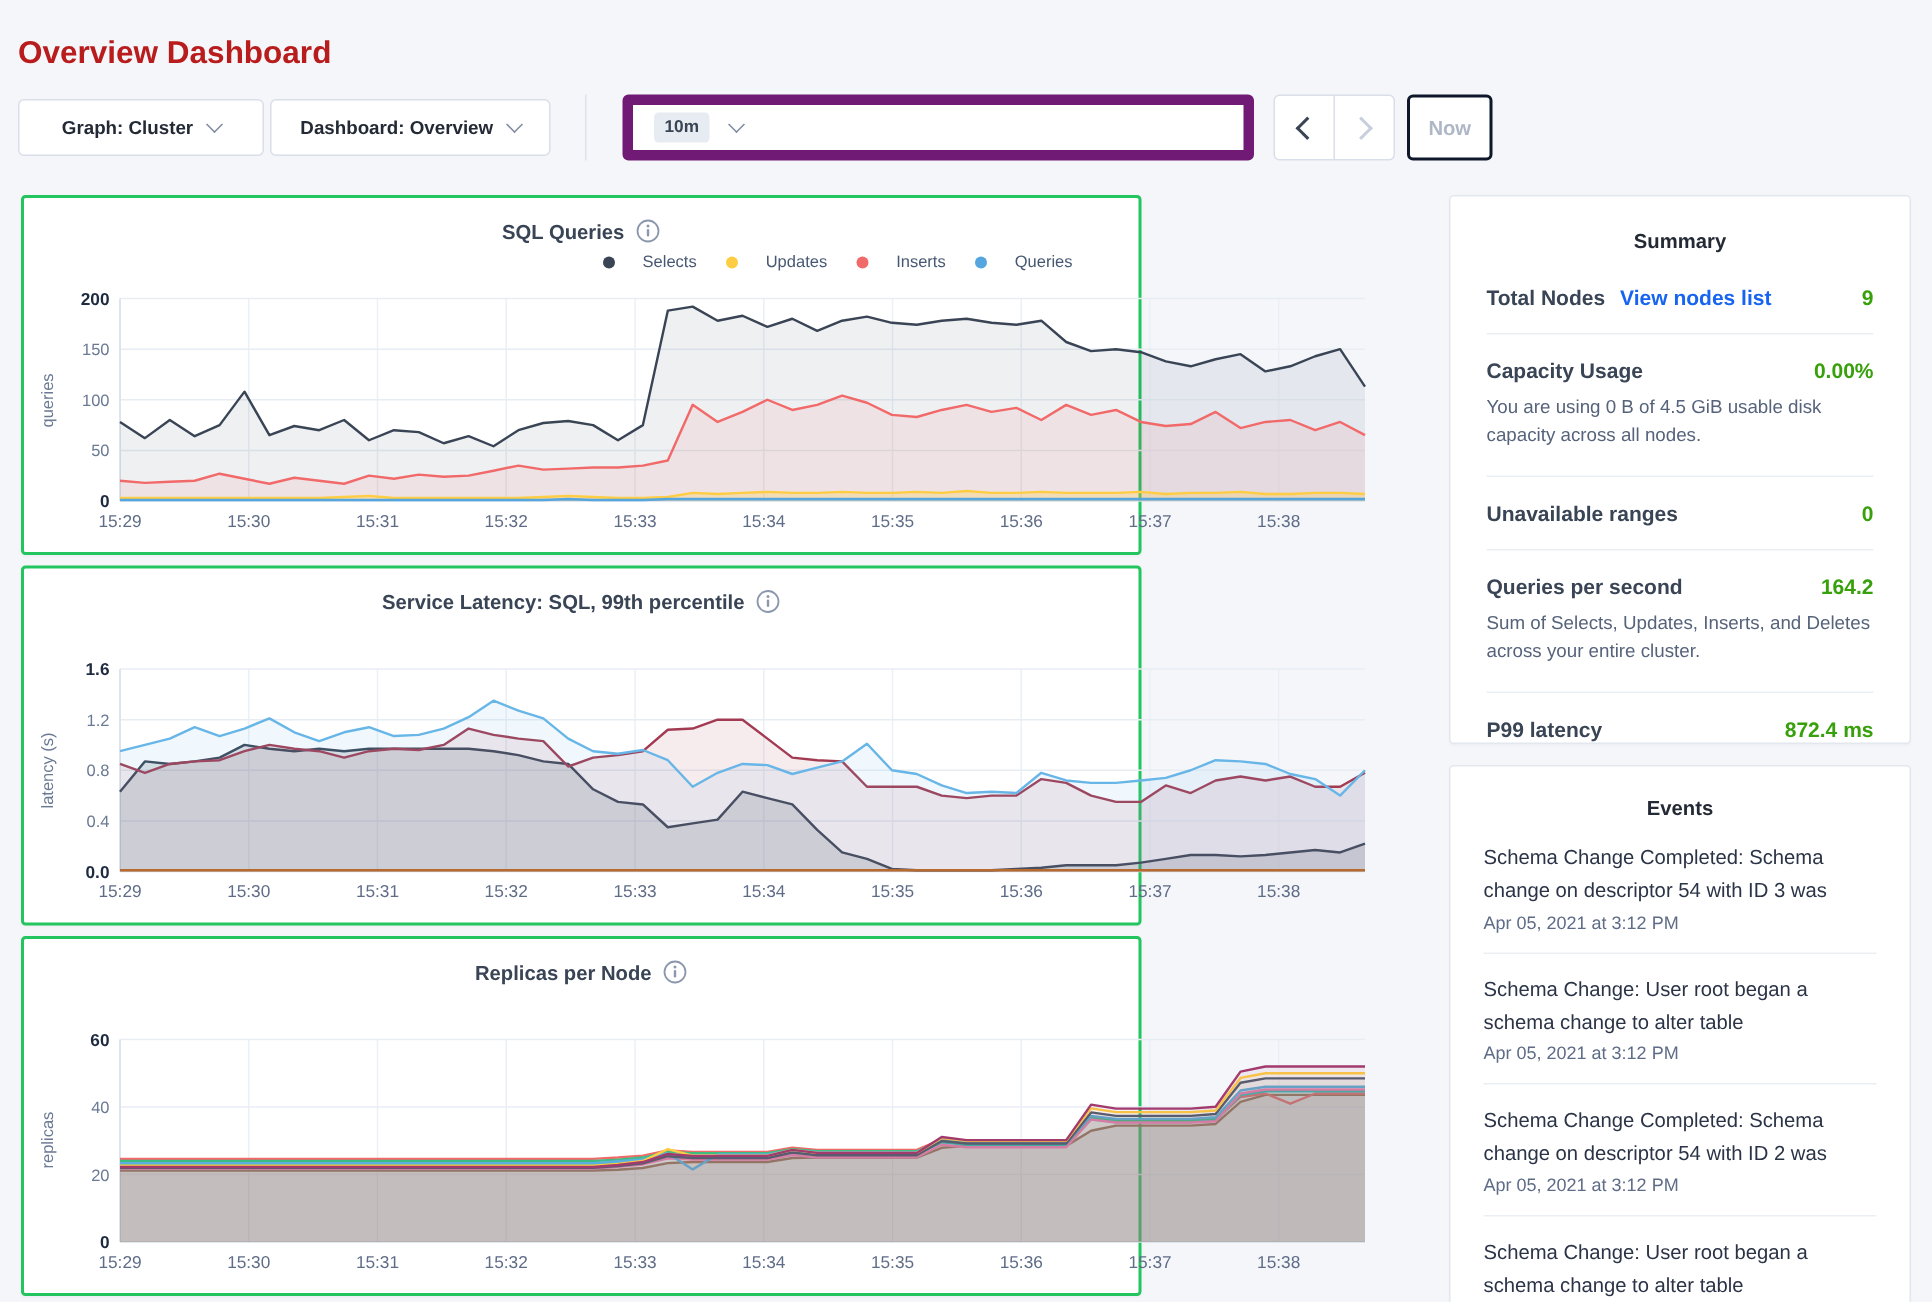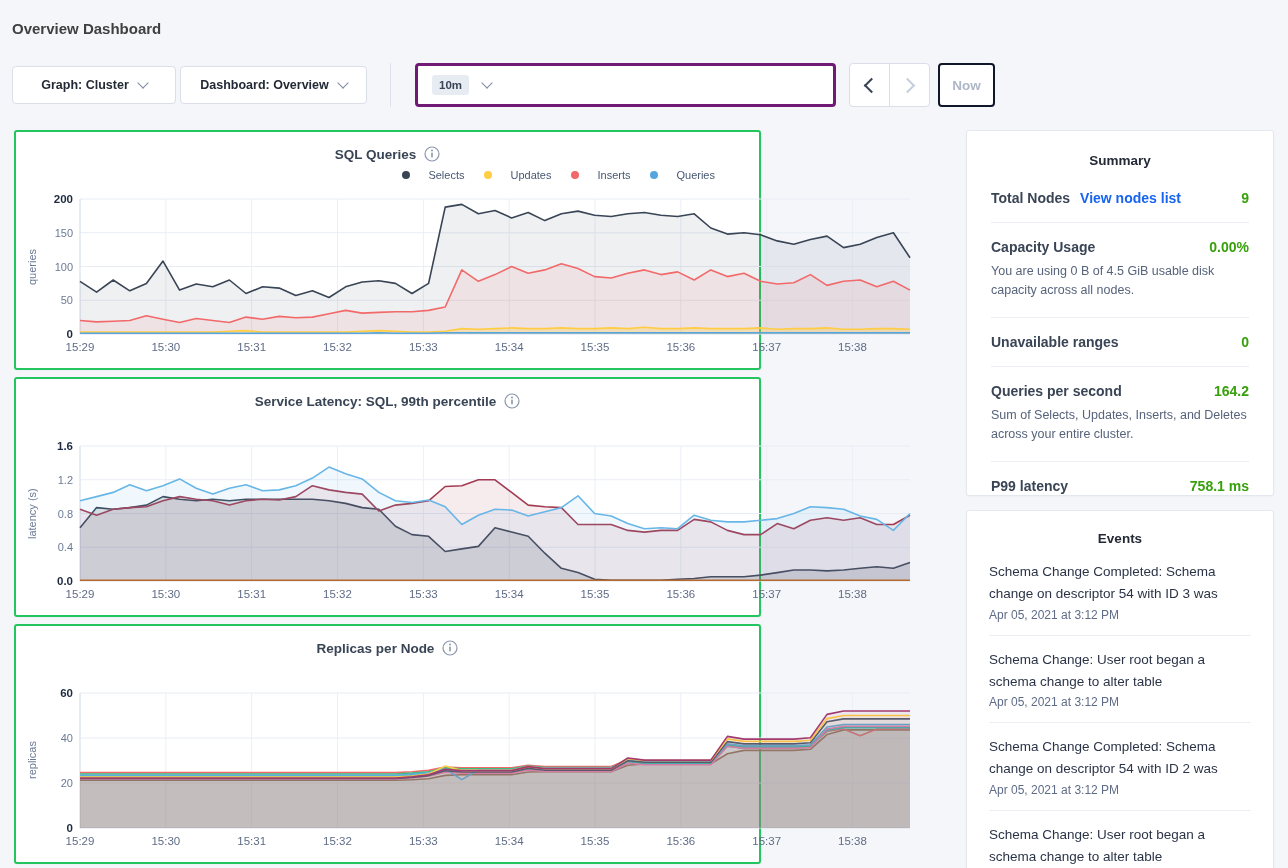--- a/index.html
+++ b/index.html
@@ -1,27 +1,27 @@
 <!DOCTYPE html>
 <html><head>
 <meta charset="utf-8">
 <style>
   html,body{margin:0;padding:0}
   body{
     position:relative;width:1288px;height:868px;overflow:hidden;
     background:#F4F6FA;color:#242A35;
     font-family:"Liberation Sans",sans-serif;
   }
-  .page-title{position:absolute;left:12px;top:10px;font-size:15px;font-weight:700;color:#404040}
+  .page-title{position:absolute;left:12px;top:10px;font-size:21px;font-weight:700;color:#b91c1c}
   
   .tb-btn{position:absolute;top:66px;height:38px;background:#fff;border:1px solid #D9DEE8;border-radius:4px;
     display:flex;align-items:center;justify-content:center;gap:10px;font-size:12.5px;font-weight:700;color:#242A35;cursor:pointer;box-sizing:border-box}
   .chev{width:7px;height:7px;border-right:1.8px solid #7E89A0;border-bottom:1.8px solid #7E89A0;transform:rotate(45deg);margin-top:-4px}
   .tb-divider{position:absolute;left:390px;top:63px;width:1px;height:44px;background:#DDE2EB}
-  .timebox{position:absolute;left:415px;top:63px;width:421px;height:44px;background:#fff;border:3px solid #701a75;border-radius:4px;
+  .timebox{position:absolute;left:415px;top:63px;width:421px;height:44px;background:#fff;border:7px solid #701a75;border-radius:4px;
     display:flex;align-items:center;box-sizing:border-box;padding:0 14px;cursor:pointer}
   .timebadge{background:#E7ECF3;color:#394455;font-size:11.5px;font-weight:700;padding:4px 7px;border-radius:3px;margin-right:14px}
   .timelabel{font-size:13.5px;font-weight:700;color:#242A35;flex:1}
   .arrowgroup{position:absolute;left:849px;top:63px;height:44px;display:flex;background:#fff;border:1px solid #D9DEE8;border-radius:4px;box-sizing:border-box}
   .arrowcell{width:39px;display:flex;align-items:center;justify-content:center;cursor:pointer}
   .arrowcell+.arrowcell{border-left:1px solid #D9DEE8}
   .chev-left{width:9px;height:9px;border-left:2.4px solid #394455;border-bottom:2.4px solid #394455;transform:rotate(45deg);margin-left:4px}
   .chev-right{width:9px;height:9px;border-right:2.4px solid #C7CEDC;border-top:2.4px solid #C7CEDC;transform:rotate(45deg);margin-right:4px}
   .nowbtn{position:absolute;left:938px;top:63px;height:44px;width:57px;background:#fff;border:2px solid #0f172a;border-radius:4px;
     display:flex;align-items:center;justify-content:center;font-size:13.5px;font-weight:700;color:#AEB7C6;box-sizing:border-box}
@@ -297,21 +297,21 @@
     <div class="s-section">
       <div class="s-row">
         <span class="s-label">Queries per second</span>
         <span class="s-value green" style="color: rgb(55, 160, 11);">164.2</span>
       </div>
       <div class="s-desc">Sum of Selects, Updates, Inserts, and Deletes across your entire cluster.</div>
     </div>
     <div class="s-section">
       <div class="s-row">
         <span class="s-label">P99 latency</span>
-        <span class="s-value green" style="color: rgb(55, 160, 11);">758.1 ms</span>
+        <span class="s-value green" style="color: rgb(55, 160, 11);">872.4 ms</span>
       </div>
     </div>
   </div>
 </aside>
 
 <aside class="side-panel" style="top:510px;height:420px">
   <div class="ev-inner">
     <div class="ev-title">Events</div>
     <div class="ev-item">
       <div class="ev-text">Schema Change Completed: Schema change on descriptor 54 with ID 3 was</div>

